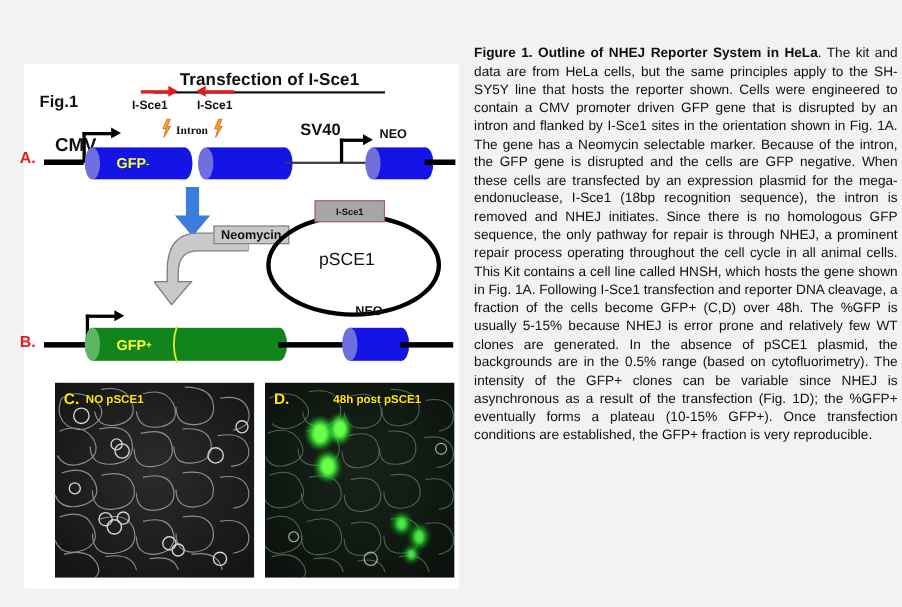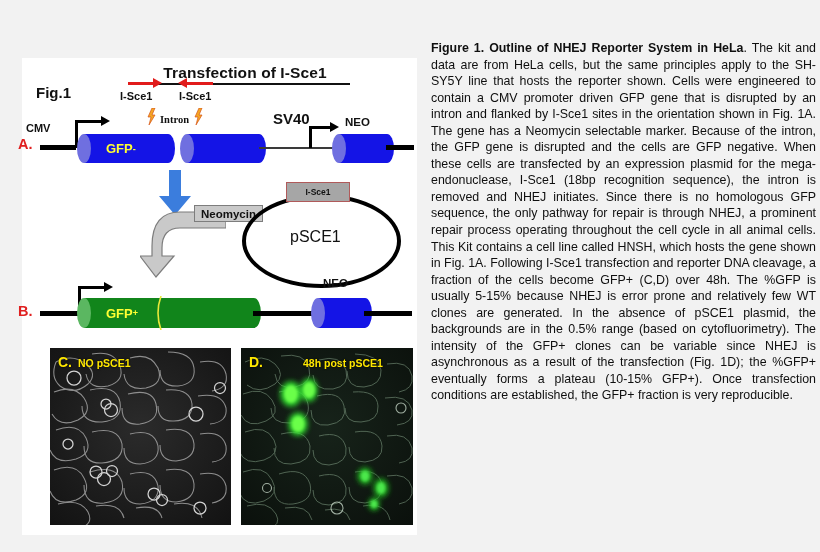--- a/index.html
+++ b/index.html
@@ -120,21 +120,21 @@
 
 <div id="root">
 
   <div class="fig-panel">
 
     <div class="fig-title">Transfection of I-Sce1</div>
     <div class="fig-num">Fig.1</div>
 
     <div class="panel-letter" style="left:-4px;top:78px;">A.</div>
 
-    <div class="lbl" style="left:4px;top:64px;font-size:11px;">CMV</div>
+    <div class="lbl" style="left:28px;top:64px;font-size:17px;">CMV</div>
 
     <div class="dna-thick" style="left:18px;top:87px;width:36px;"></div>
 
     <div class="prom" style="left:53px;top:62px;width:38px;height:28px;">
       <div class="v" style="height:28px;"></div>
       <div class="h" style="width:27px;"></div>
       <div class="head" style="left:26px;"></div>
     </div>
 
     <div class="cyl blue" style="left:62px;top:76px;width:84px;height:29px;">

